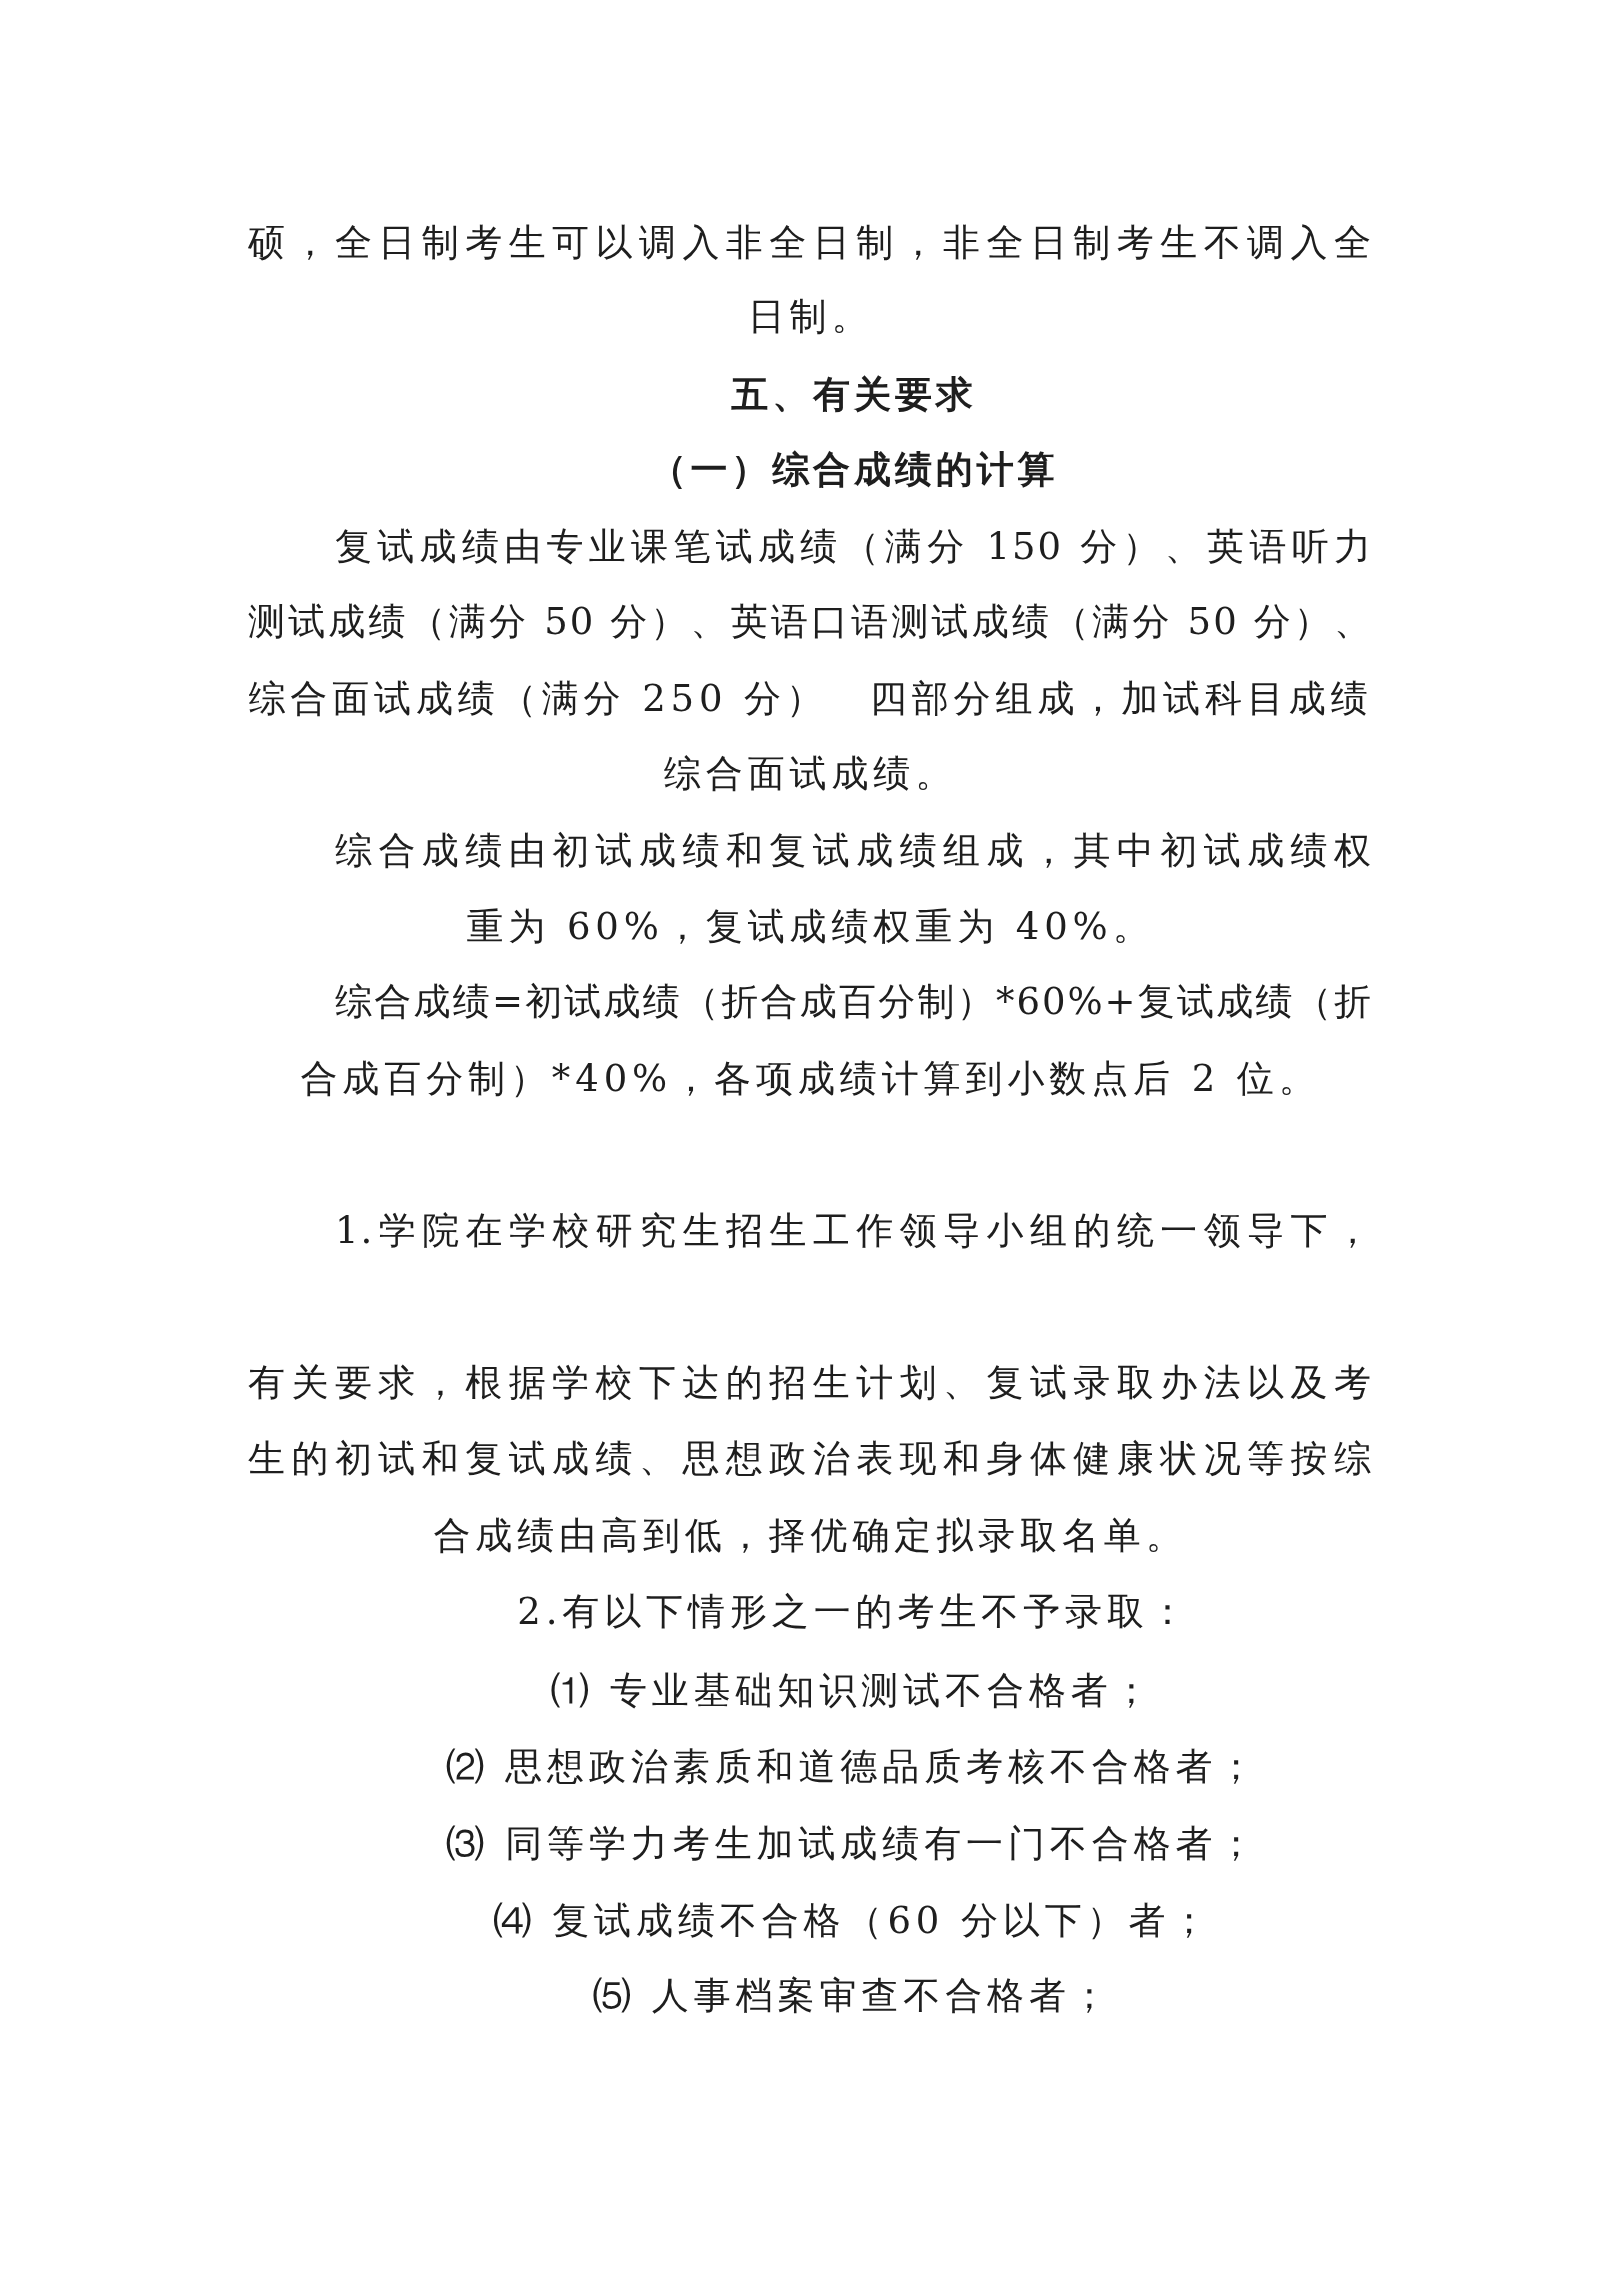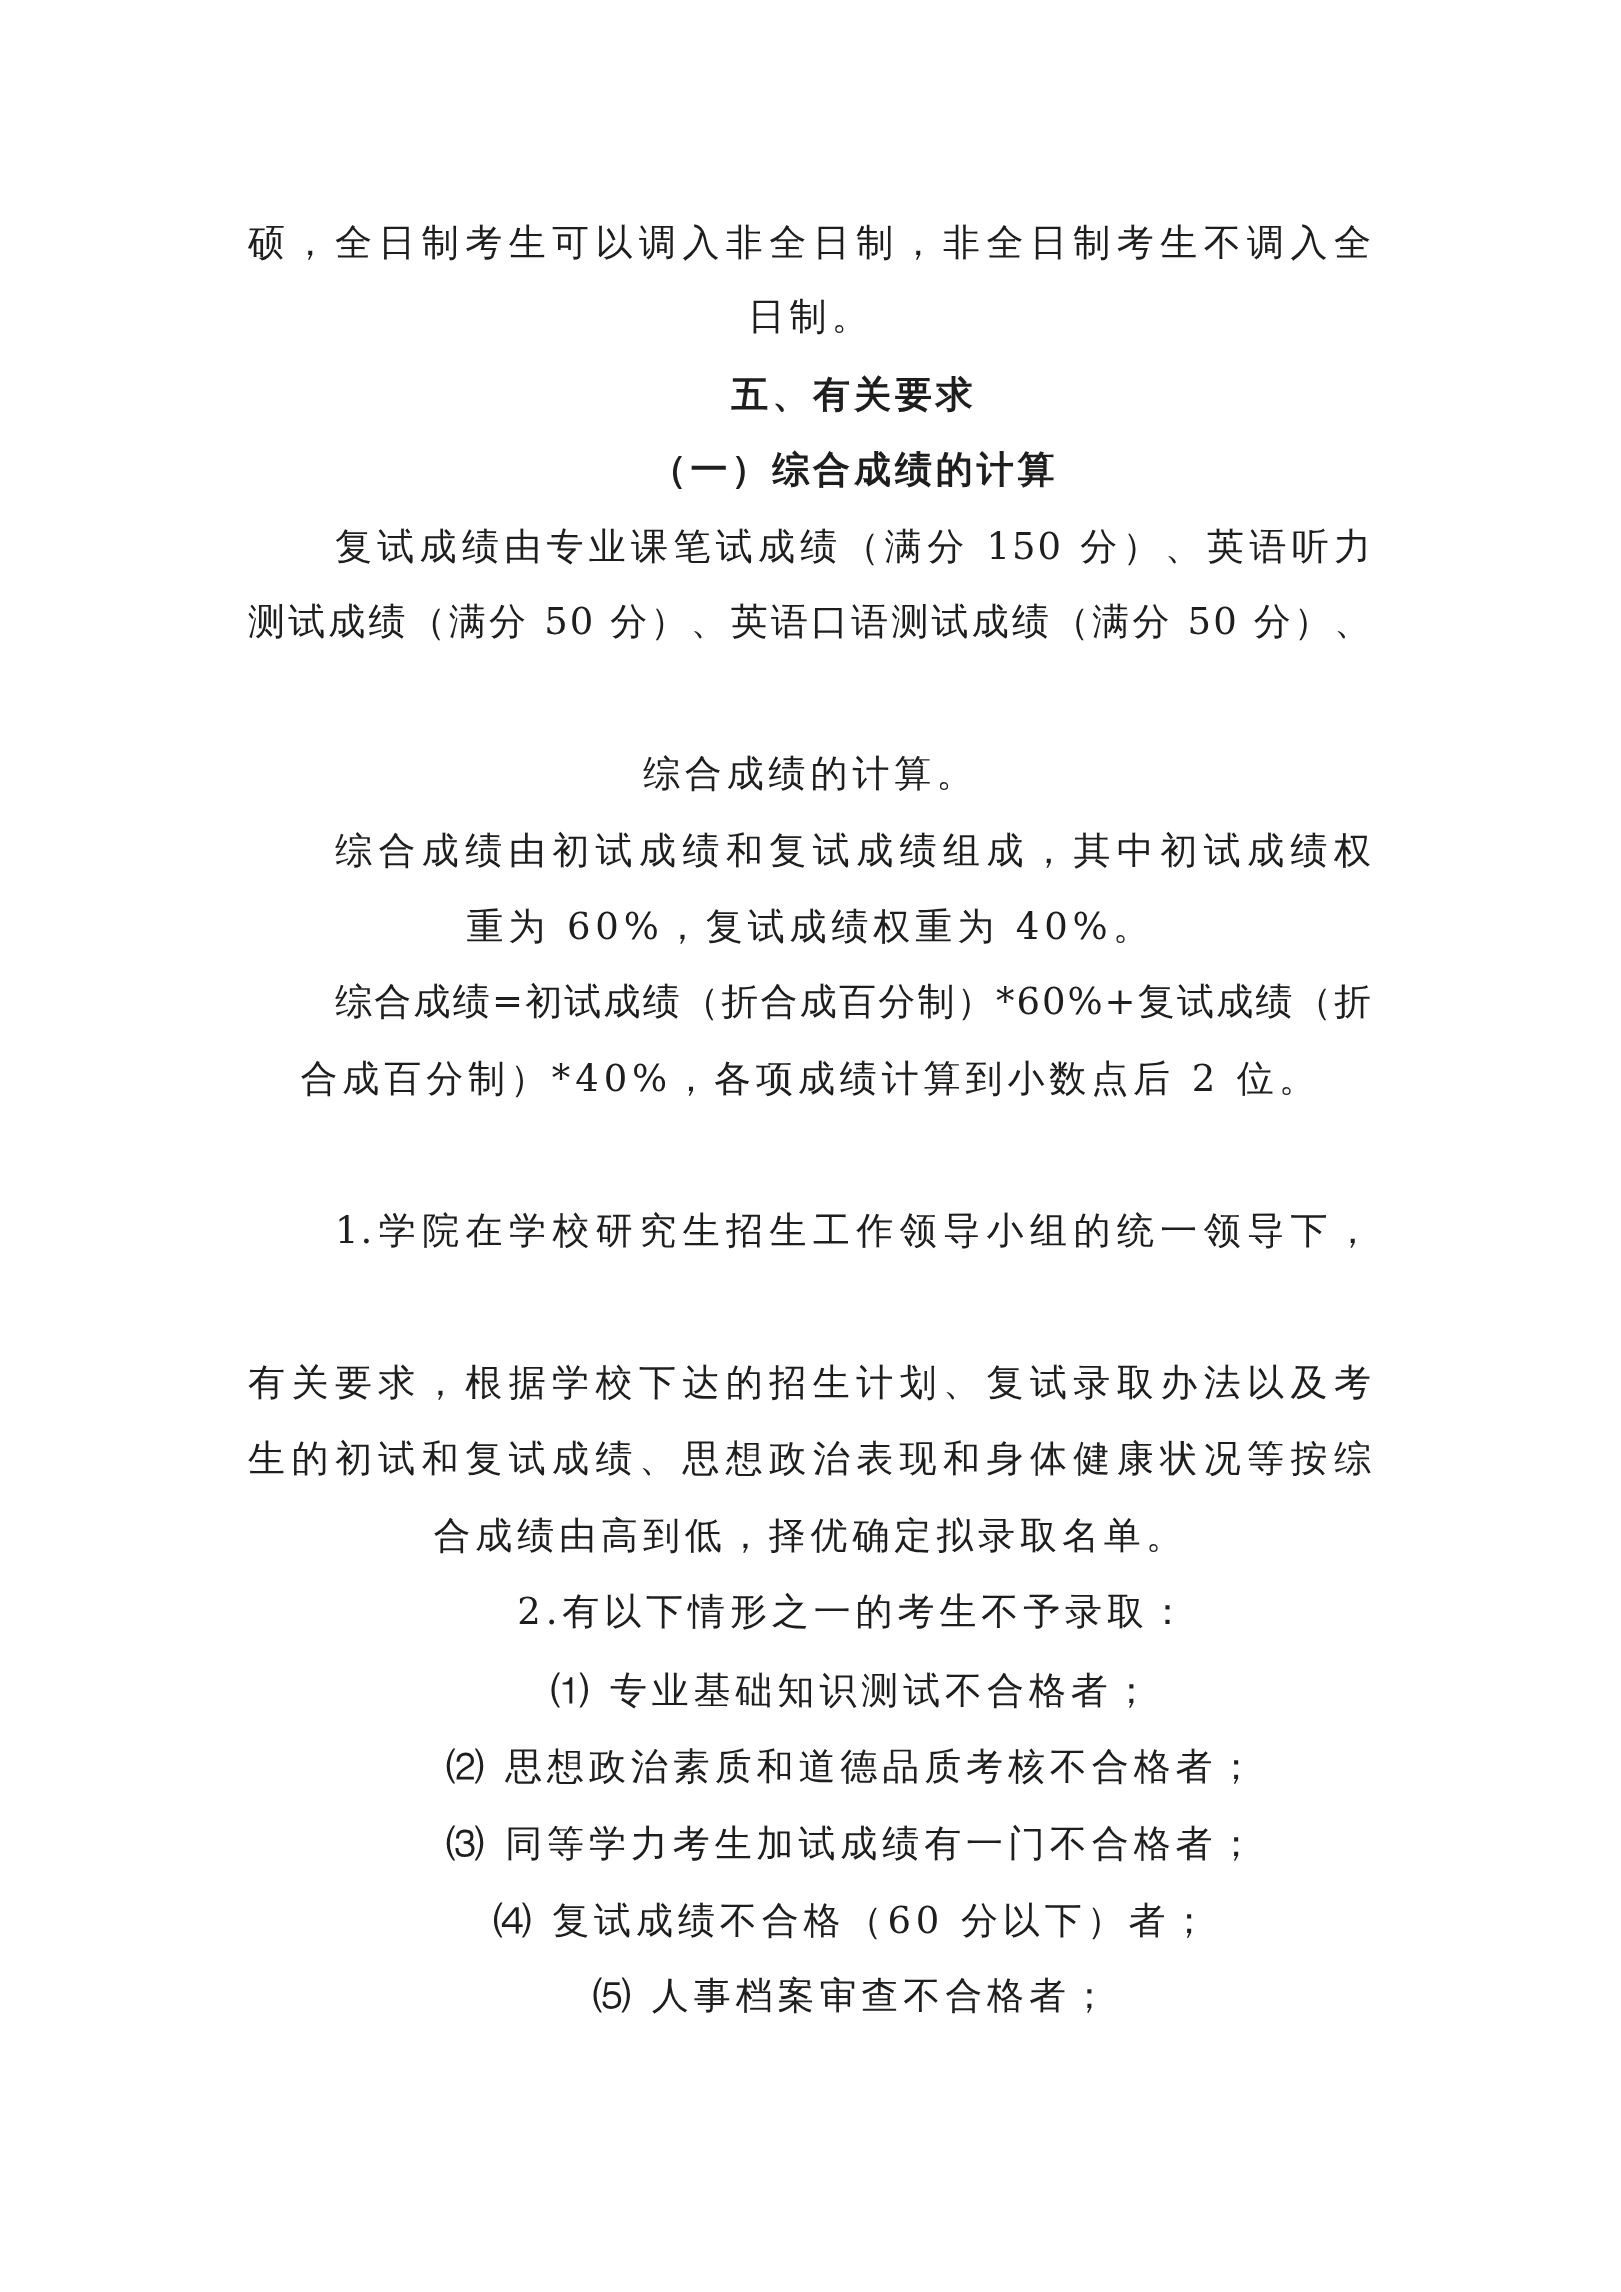--- a/index.html
+++ b/index.html
@@ -51,21 +51,22 @@
 </head>
 <body>
 
 <div class="page">
   <div class="line justify" style="top:205px">硕，全日制考生可以调入非全日制，非全日制考生不调入全</div>
   <div class="line" style="top:279px">日制。</div>
   <div class="line indent heading1" style="top:357px">五、有关要求</div>
   <div class="line indent heading2" style="top:432px">（一）综合成绩的计算</div>
   <div class="line justify indent" style="top:509px">复试成绩由专业课笔试成绩（满分 150 分）、英语听力</div>
   <div class="line justify" style="top:584px">测试成绩（满分 50 分）、英语口语测试成绩（满分 50 分）、</div>
-  <div class="line" style="top:736px">综合成绩的计算。</div>
+  <div class="line" style="top:661px">综合面试成绩（满分 250 分）　四部分组成，加试科目成绩</div>
+  <div class="line" style="top:736px">综合面试成绩。</div>
   <div class="line justify indent" style="top:813px">综合成绩由初试成绩和复试成绩组成，其中初试成绩权</div>
   <div class="line" style="top:889px">重为 60%，复试成绩权重为 40%。</div>
   <div class="line justify indent" style="top:964px">综合成绩=初试成绩（折合成百分制）*60%+复试成绩（折</div>
   <div class="line" style="top:1041px">合成百分制）*40%，各项成绩计算到小数点后 2 位。</div>
   <div class="line justify indent" style="top:1193px">1.学院在学校研究生招生工作领导小组的统一领导下，</div>
   <div class="line justify" style="top:1345px">有关要求，根据学校下达的招生计划、复试录取办法以及考</div>
   <div class="line justify" style="top:1421px">生的初试和复试成绩、思想政治表现和身体健康状况等按综</div>
   <div class="line" style="top:1498px">合成绩由高到低，择优确定拟录取名单。</div>
   <div class="line indent" style="top:1574px">2.有以下情形之一的考生不予录取：</div>
   <div class="line list-item" style="top:1729px">⑵ 思想政治素质和道德品质考核不合格者；</div>

